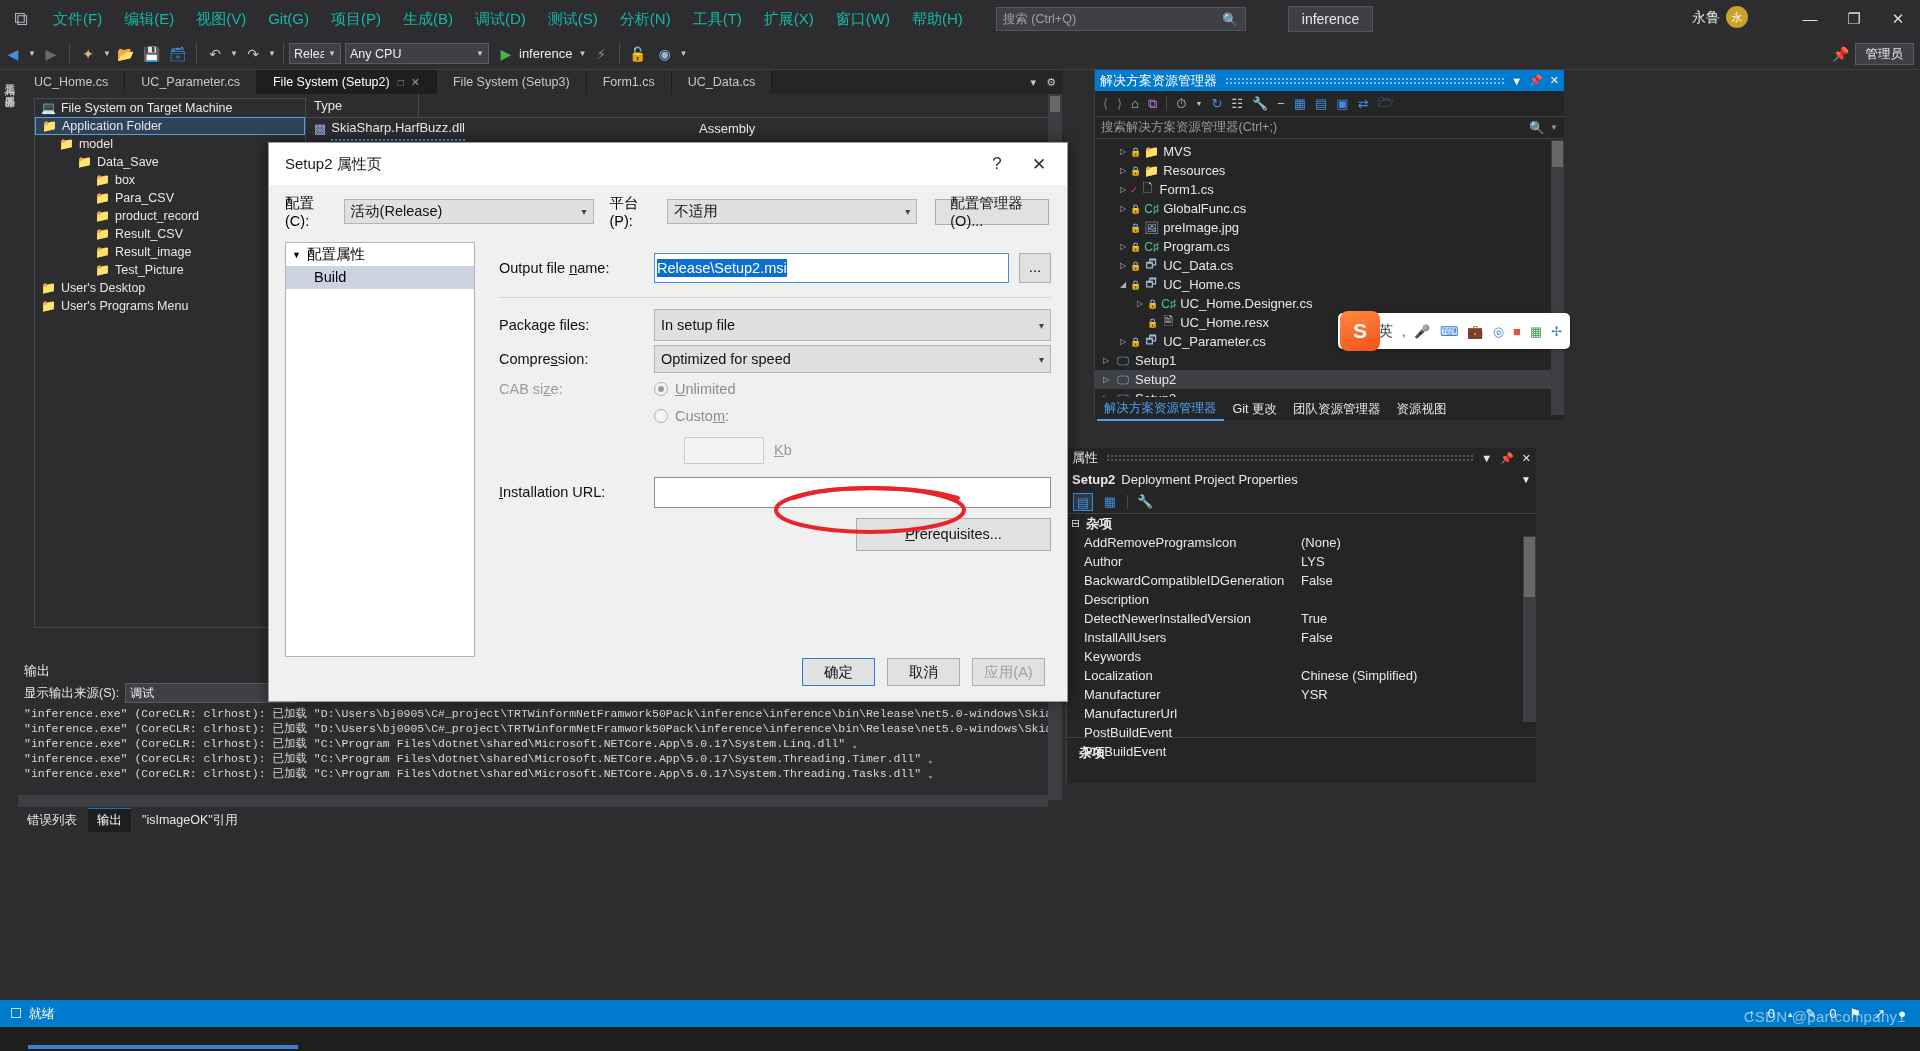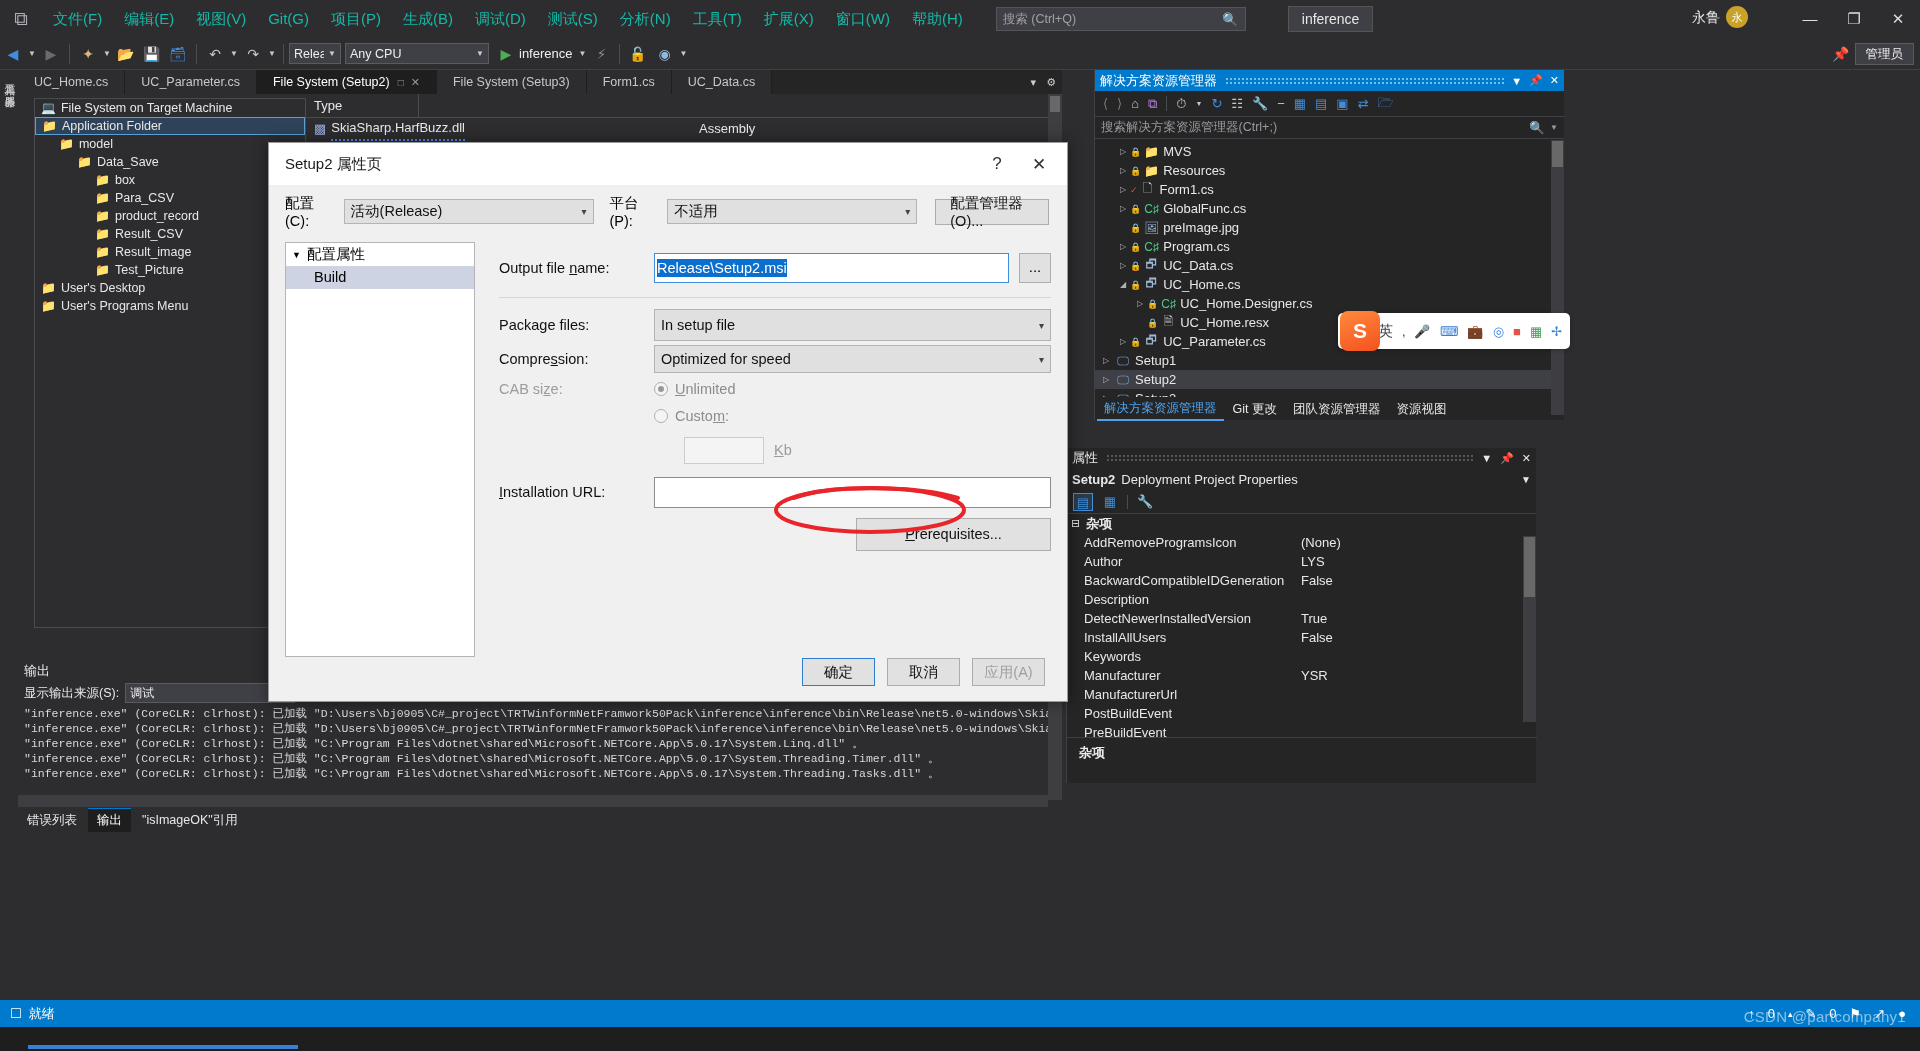--- a/index.html
+++ b/index.html
@@ -594,20 +594,24 @@
       </div>
       <div class="prow">
         <div class="pname">InstallAllUsers</div>
         <div class="pval">False</div>
       </div>
       <div class="prow">
         <div class="pname">Keywords</div>
         <div class="pval"></div>
       </div>
       <div class="prow">
+        <div class="pname">Localization</div>
+        <div class="pval">Chinese (Simplified)</div>
+      </div>
+      <div class="prow">
         <div class="pname">Manufacturer</div>
         <div class="pval">YSR</div>
       </div>
       <div class="prow">
         <div class="pname">ManufacturerUrl</div>
         <div class="pval"></div>
       </div>
       <div class="prow">
         <div class="pname">PostBuildEvent</div>
         <div class="pval"></div>

